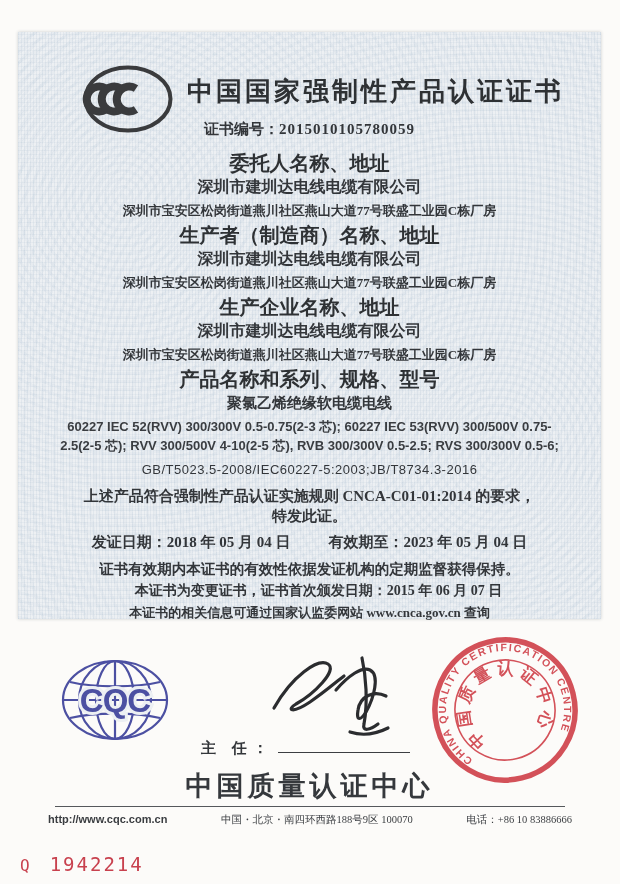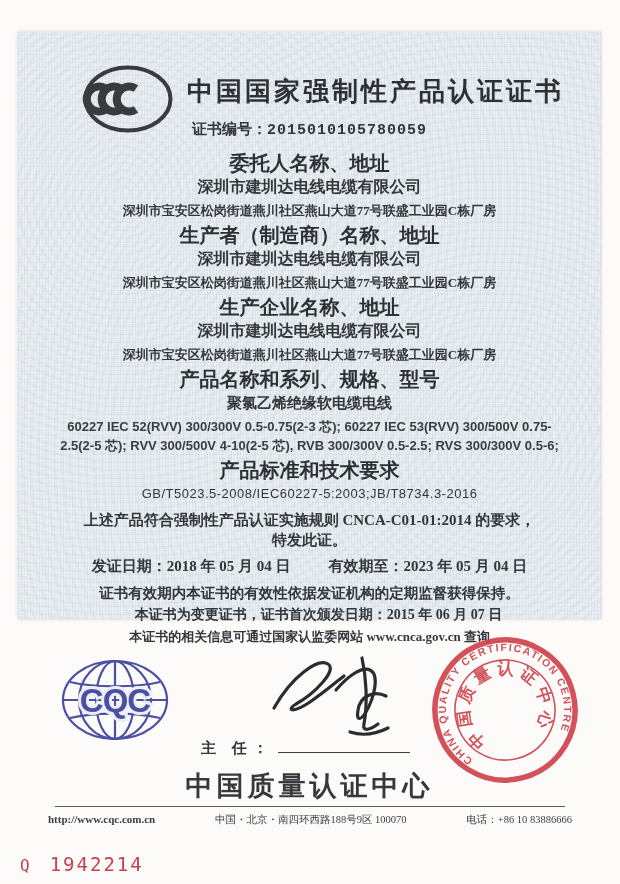--- a/index.html
+++ b/index.html
@@ -21,21 +21,21 @@
   }
   .ccc-logo{position:absolute;left:64px;top:31px;}
   .title{
     position:absolute;left:130px;top:42px;width:455px;text-align:center;
     font-size:26px;font-weight:bold;letter-spacing:3px;white-space:nowrap;color:#2e3134;
   }
   .certno{
     position:absolute;left:0;top:88px;width:100%;text-align:center;
     font-size:15px;font-weight:bold;white-space:nowrap;
   }
-  .certno .num{font-family:Liberation Mono, monospace;letter-spacing:1px;text-align:center;}
+  .certno .num{font-family:Liberation Serif, serif;letter-spacing:1px;text-align:center;}
   .col{position:absolute;left:0;top:119px;width:100%;text-align:center;}
   .col p{margin:0;}
   .h{font-size:20px;font-weight:bold;line-height:24px;white-space:nowrap;color:#2e3134;}
   .nm{font-size:16px;font-weight:bold;line-height:24px;white-space:nowrap;}
   .ad{font-size:13px;font-weight:bold;line-height:24px;white-space:nowrap;}
   .pd{font-size:15px;font-weight:bold;line-height:24px;white-space:nowrap;}
   .spec{
     font-family:"Liberation Sans",sans-serif;font-size:13px;line-height:19px;
     width:505px;margin:2px auto 3px auto !important;color:#3a3d41;font-weight:bold;
   }
@@ -56,21 +56,21 @@
     position:absolute;left:0;top:736px;width:100%;text-align:center;
     font-size:27px;font-weight:600;letter-spacing:4px;color:#35383c;
     font-family:"Liberation Sans",sans-serif;white-space:nowrap;
   }
   .rule{position:absolute;left:37px;top:774px;width:510px;height:1px;background:#55585c;}
   .footrow{
     position:absolute;left:30px;top:781px;width:524px;
     display:flex;justify-content:space-between;align-items:baseline;
     font-size:10.5px;color:#3a3d41;white-space:nowrap;
   }
-  .footrow .web{font-family:Liberation Serif, serif;font-weight:bold;font-size:11px;}
+  .footrow .web{font-family:Liberation Sans, sans-serif;font-weight:bold;font-size:11px;}
   .serial{
     position:absolute;left:20px;top:853px;
     font-family:"DejaVu Sans Mono",monospace;font-size:19px;color:#c8414e;
     display:flex;align-items:baseline;white-space:nowrap;
   }
   .serial .pfx{font-size:16px;margin-right:20px;}
   .serial .no{letter-spacing:2px;}
 </style>
 </head>
 <body>
@@ -100,21 +100,20 @@
     <p class="ad">深圳市宝安区松岗街道燕川社区燕山大道77号联盛工业园C栋厂房</p>
 
     <p class="h">生产企业名称、地址</p>
     <p class="nm">深圳市建圳达电线电缆有限公司</p>
     <p class="ad">深圳市宝安区松岗街道燕川社区燕山大道77号联盛工业园C栋厂房</p>
 
     <p class="h">产品名称和系列、规格、型号</p>
     <p class="pd">聚氯乙烯绝缘软电缆电线</p>
     <p class="spec">60227 IEC 52(RVV) 300/300V 0.5-0.75(2-3 芯); 60227 IEC 53(RVV) 300/500V 0.75-2.5(2-5 芯); RVV 300/500V 4-10(2-5 芯), RVB 300/300V 0.5-2.5; RVS 300/300V 0.5-6;</p>
 
-    <p class="h">产品标准和技术要求</p>
     <p class="std">GB/T5023.5-2008/IEC60227-5:2003;JB/T8734.3-2016</p>
 
     <p class="stmt">上述产品符合强制性产品认证实施规则 CNCA-C01-01:2014 的要求，</p>
     <p class="stmt" style="margin-top:0 !important;">特发此证。</p>
 
     <p class="dates">
       <span>发证日期：2018 年 05 月 04 日</span><span class="gap"></span><span>有效期至：2023 年 05 月 04 日</span>
     </p>
 
     <p class="note1">证书有效期内本证书的有效性依据发证机构的定期监督获得保持。</p>

